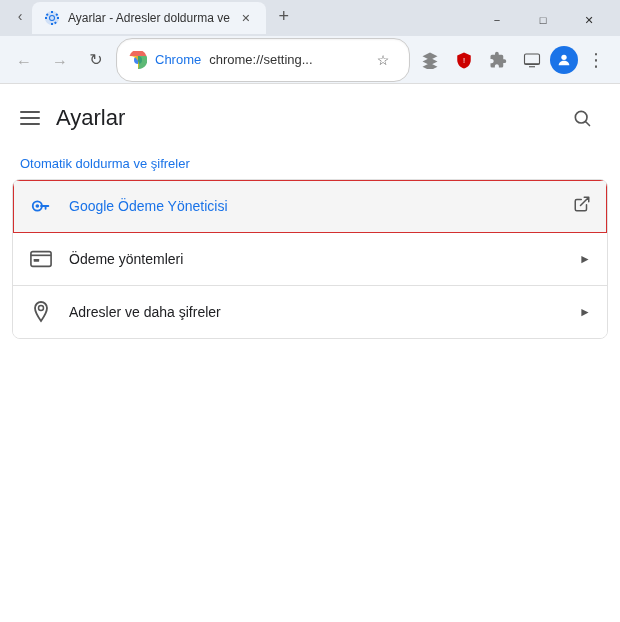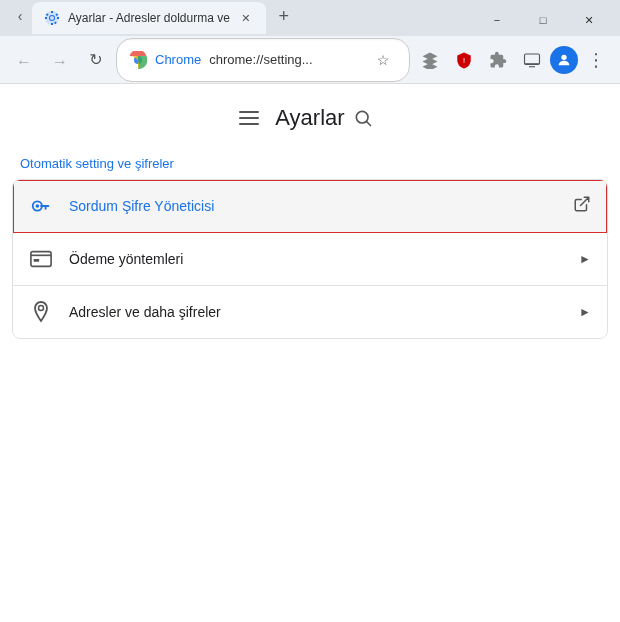--- a/index.html
+++ b/index.html
@@ -193,21 +193,21 @@
       background: white;
       overflow-y: auto;
       display: flex;
       flex-direction: column;
     }
 
     
     .settings-header {
       display: flex;
       align-items: center;
-      justify-content: center;
+      justify-content: space-between;
       padding: 16px 20px 8px 20px;
     }
     .settings-title-row {
       display: flex;
       align-items: center;
       gap: 16px;
     }
     .hamburger {
       width: 20px;
       display: flex;
@@ -420,33 +420,33 @@
       <h1 class="settings-title">Ayarlar</h1>
     </div>
     <div class="search-icon-btn">
       <svg width="20" height="20" viewBox="0 0 24 24" fill="none">
         <circle cx="11" cy="11" r="7" stroke="#555" stroke-width="2"></circle>
         <path d="M16.5 16.5L21 21" stroke="#555" stroke-width="2" stroke-linecap="round"></path>
       </svg>
     </div>
   </div>
 
-  <div class="section-label">Otomatik setting ve şifreler</div>
+  <div class="section-label">Otomatik doldurma ve şifreler</div>
 
   <div class="settings-list">
 
     <div class="settings-item highlighted">
       <div class="item-icon blue">
         <svg width="22" height="22" viewBox="0 0 24 24" fill="none">
           <ellipse cx="8" cy="12" rx="5" ry="5" stroke="#1a73e8" stroke-width="2" fill="none"></ellipse>
           <circle cx="8" cy="12" r="2" fill="#1a73e8"></circle>
           <path d="M12 12h8M17 12v3" stroke="#1a73e8" stroke-width="2" stroke-linecap="round"></path>
         </svg>
       </div>
-      <span class="item-label blue">Sordum Şifre Yöneticisi</span>
+      <span class="item-label blue">Google Ödeme Yöneticisi</span>
       <div class="item-external">
         <svg width="18" height="18" viewBox="0 0 24 24" fill="none">
           <path d="M18 13v6a2 2 0 01-2 2H5a2 2 0 01-2-2V8a2 2 0 012-2h6" stroke="#555" stroke-width="2" stroke-linecap="round"></path>
           <path d="M15 3h6v6M10 14L21 3" stroke="#555" stroke-width="2" stroke-linecap="round" stroke-linejoin="round"></path>
         </svg>
       </div>
     </div>
 
     <div class="settings-item">
       <div class="item-icon">

